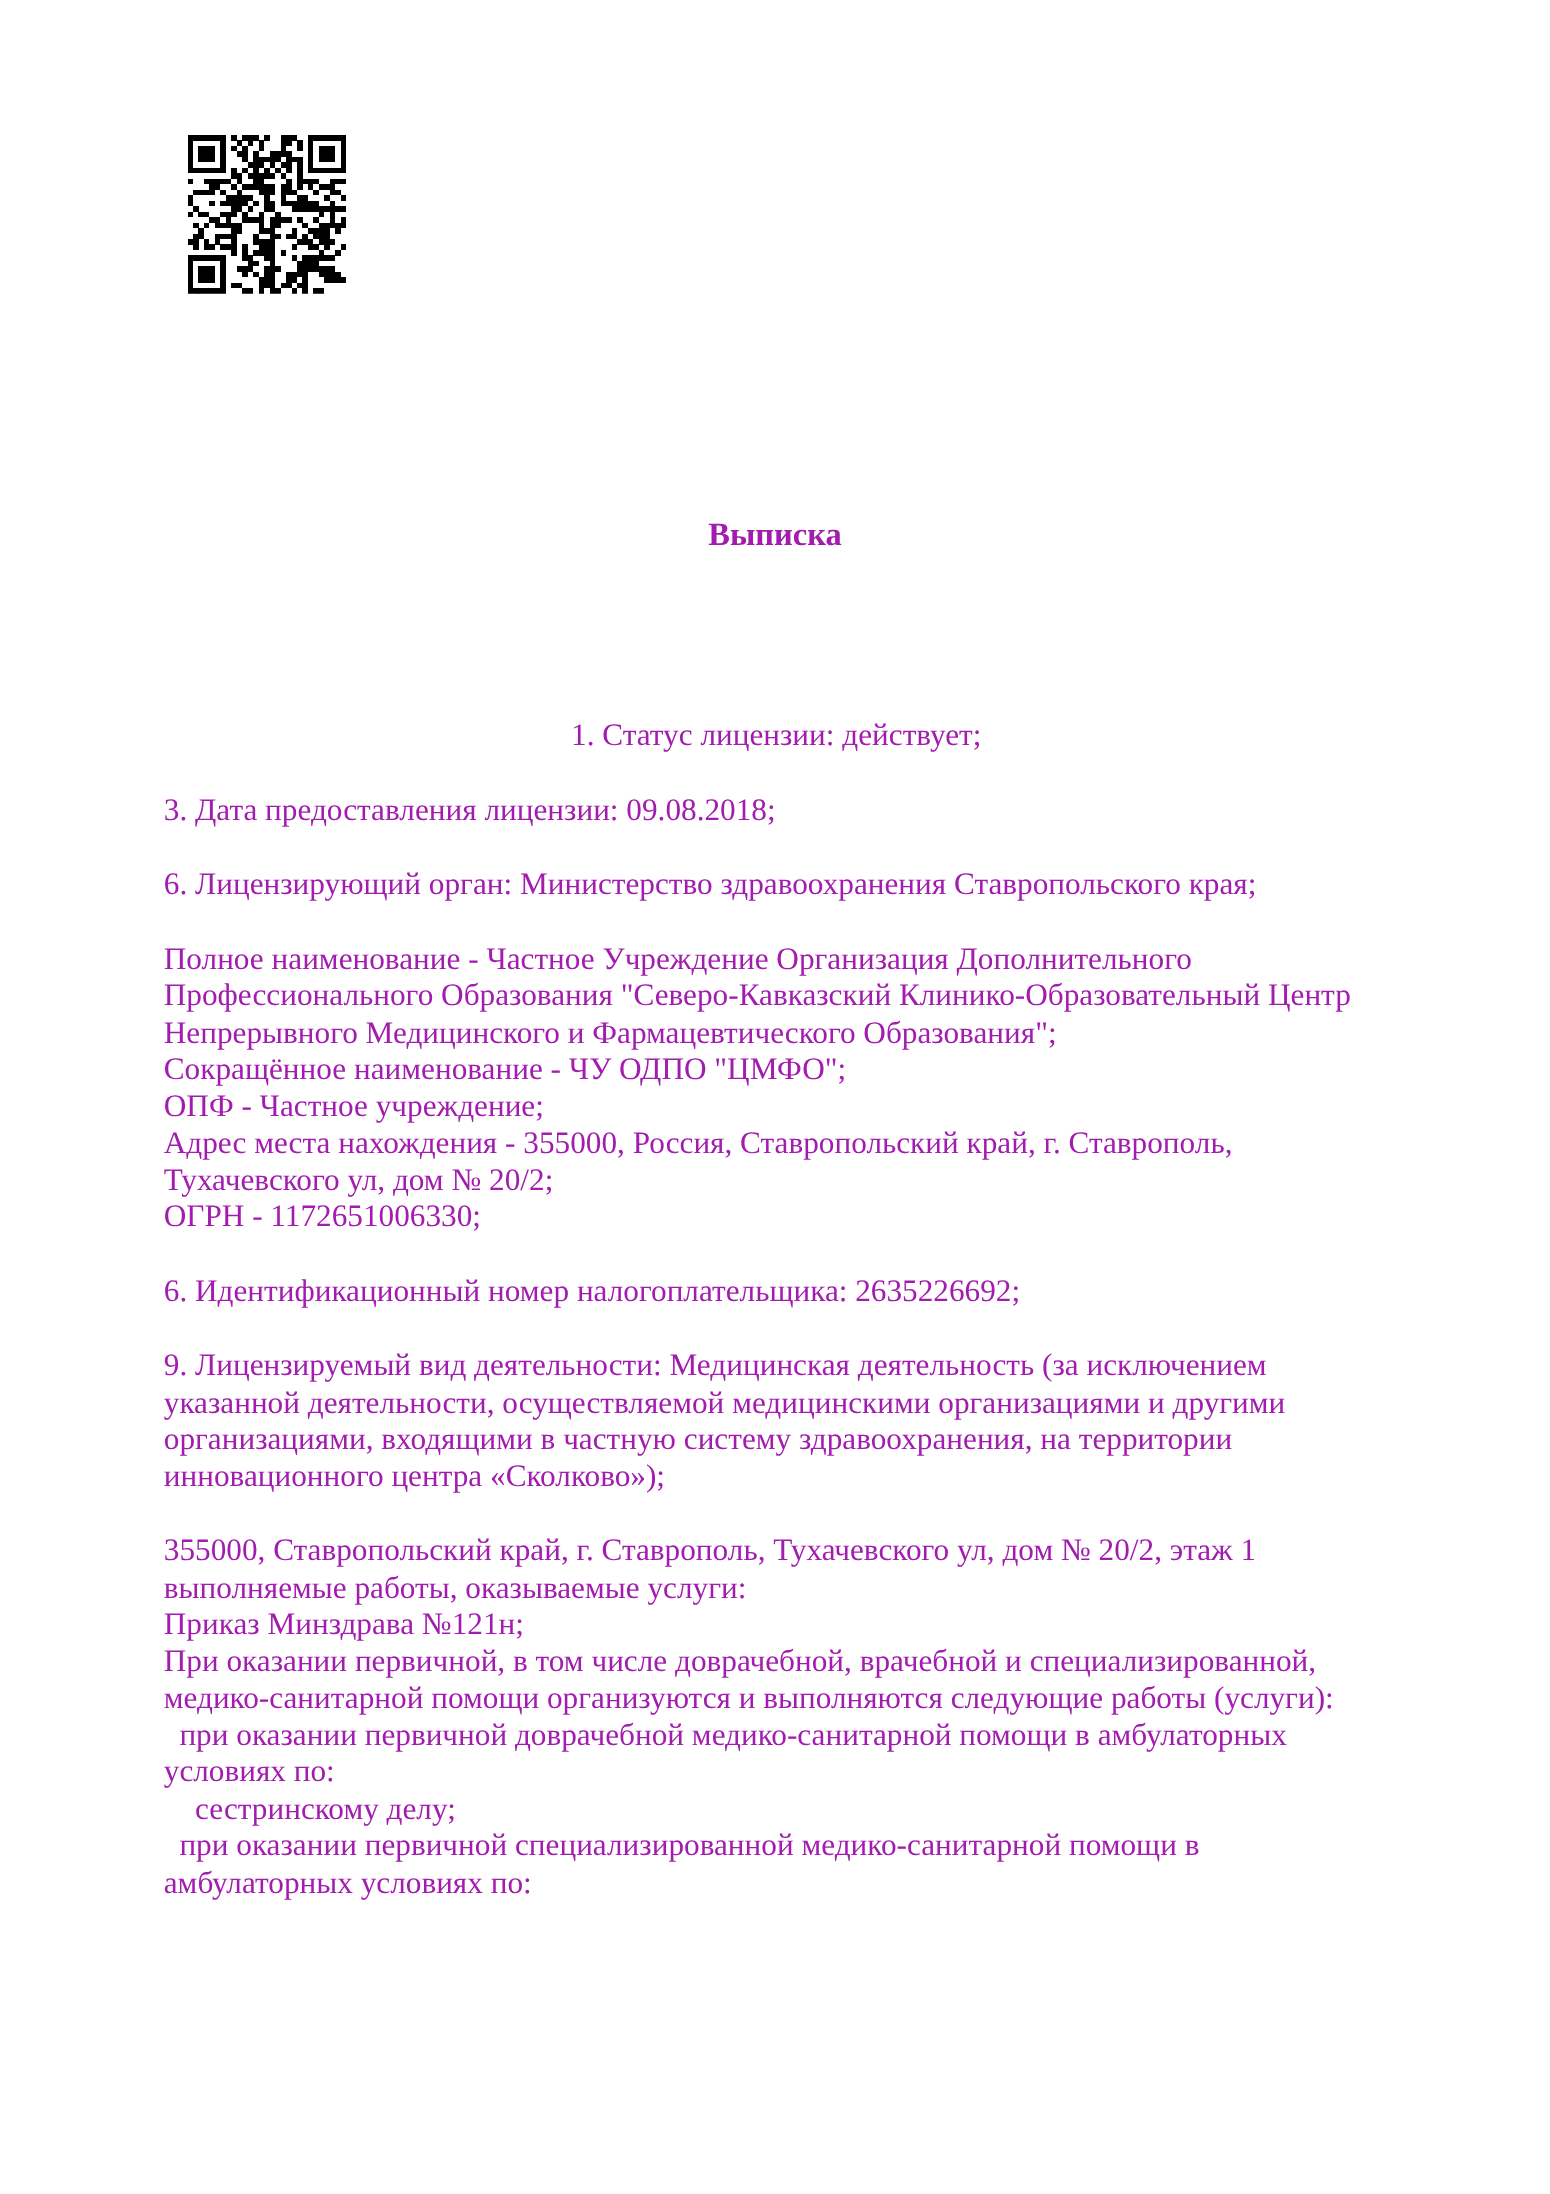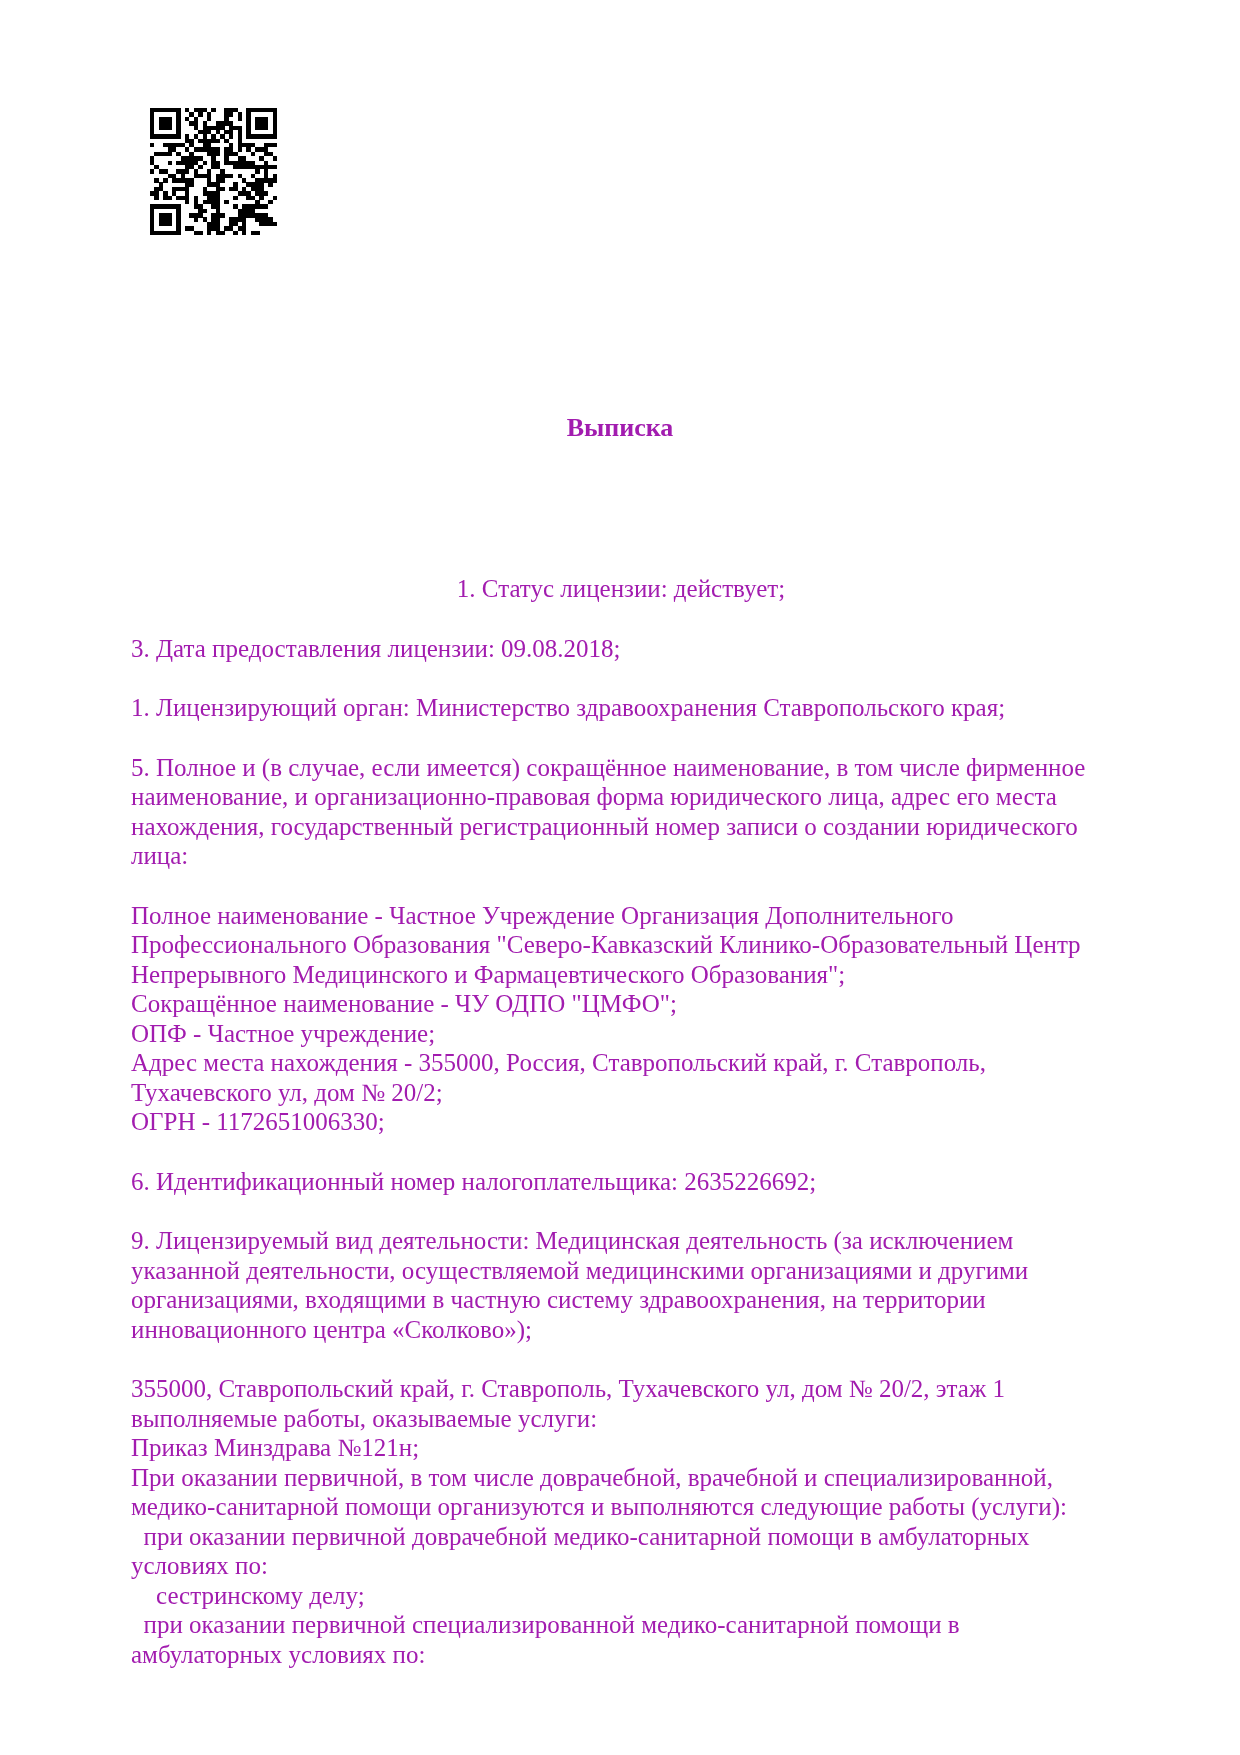--- a/index.html
+++ b/index.html
@@ -484,22 +484,21 @@
       </svg>
     </div>
 
   <div class="doc-title">
     <div>Выписка</div>
   </div>
 
   <div class="content">
     <p>1. Статус лицензии: действует;</p>
     <p>3. Дата предоставления лицензии: 09.08.2018;</p>
-    <p>1. Лицензирующий орган: Министерство здравоохранения Ставропольского края;</p>
-    <p>5. Полное и (в случае, если имеется) сокращённое наименование, в том числе фирменное наименование, и организационно-правовая форма юридического лица, адрес его места нахождения, государственный регистрационный номер записи о создании юридического лица:</p>
+    <p>6. Лицензирующий орган: Министерство здравоохранения Ставропольского края;</p>
     <p>Полное наименование - Частное Учреждение Организация Дополнительного Профессионального Образования "Северо-Кавказский Клинико-Образовательный Центр Непрерывного Медицинского и Фармацевтического Образования";
 Сокращённое наименование - ЧУ ОДПО "ЦМФО";
 ОПФ - Частное учреждение;
 Адрес места нахождения - 355000, Россия, Ставропольский край, г. Ставрополь, Тухачевского ул, дом № 20/2;
 ОГРН - 1172651006330;</p>
     <p>6. Идентификационный номер налогоплательщика: 2635226692;</p>
     <p>9. Лицензируемый вид деятельности: Медицинская деятельность (за исключением указанной деятельности, осуществляемой медицинскими организациями и другими организациями, входящими в частную систему здравоохранения, на территории инновационного центра «Сколково»);</p>
     <p>355000, Ставропольский край, г. Ставрополь, Тухачевского ул, дом № 20/2, этаж 1
 выполняемые работы, оказываемые услуги:
 Приказ Минздрава №121н;

